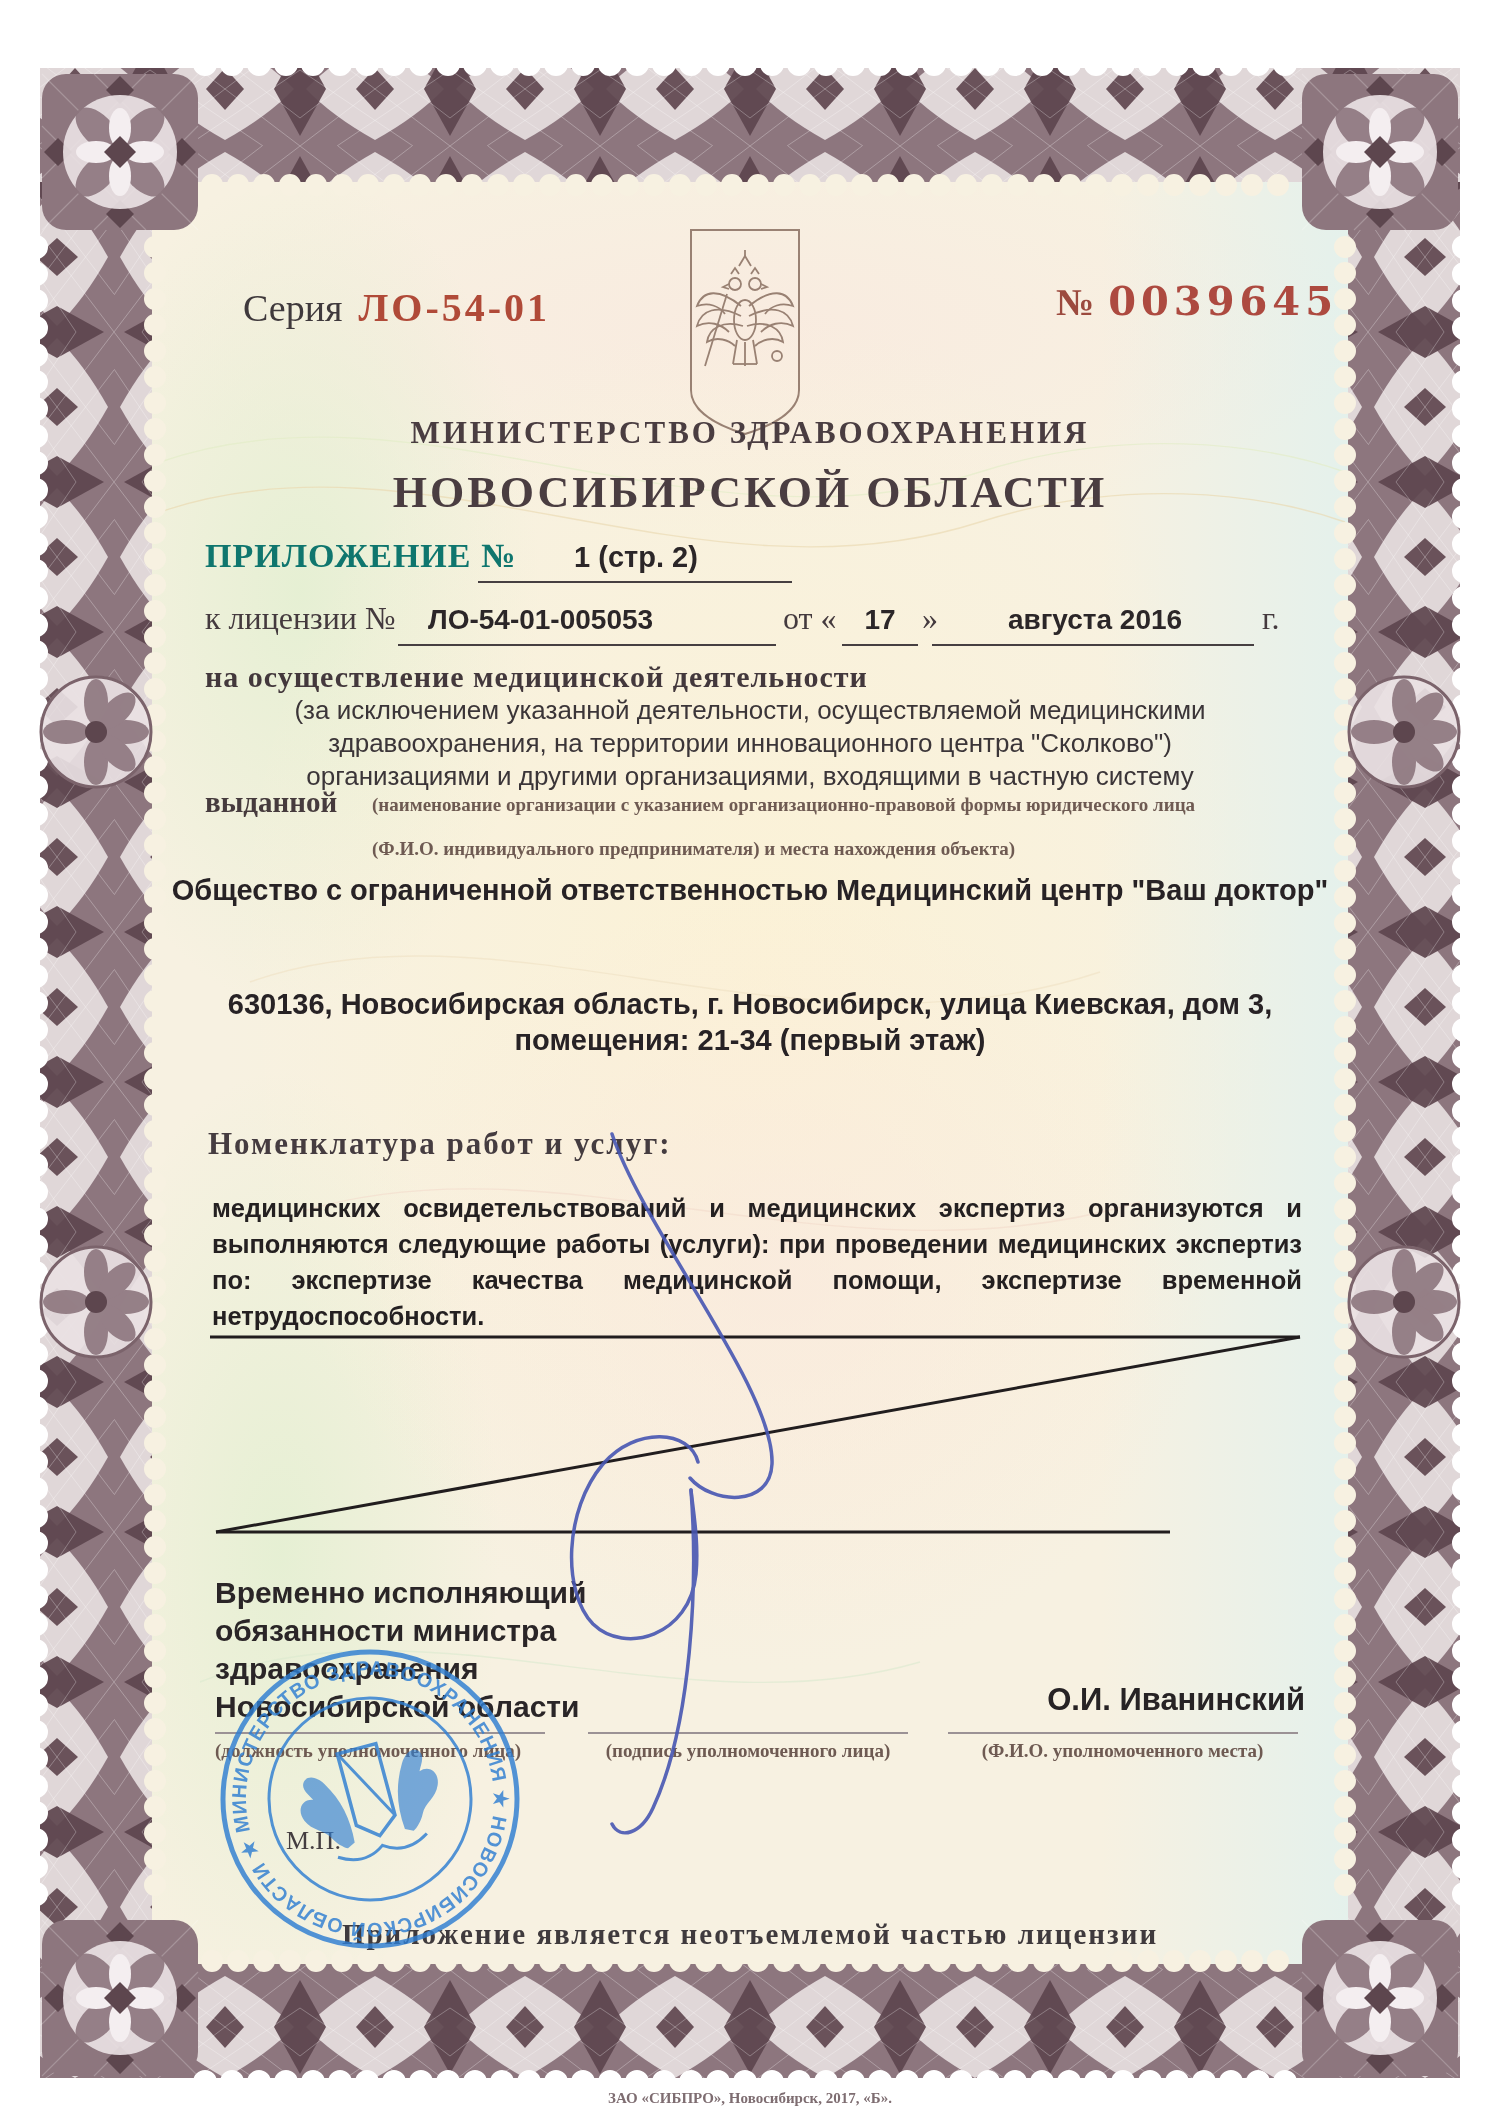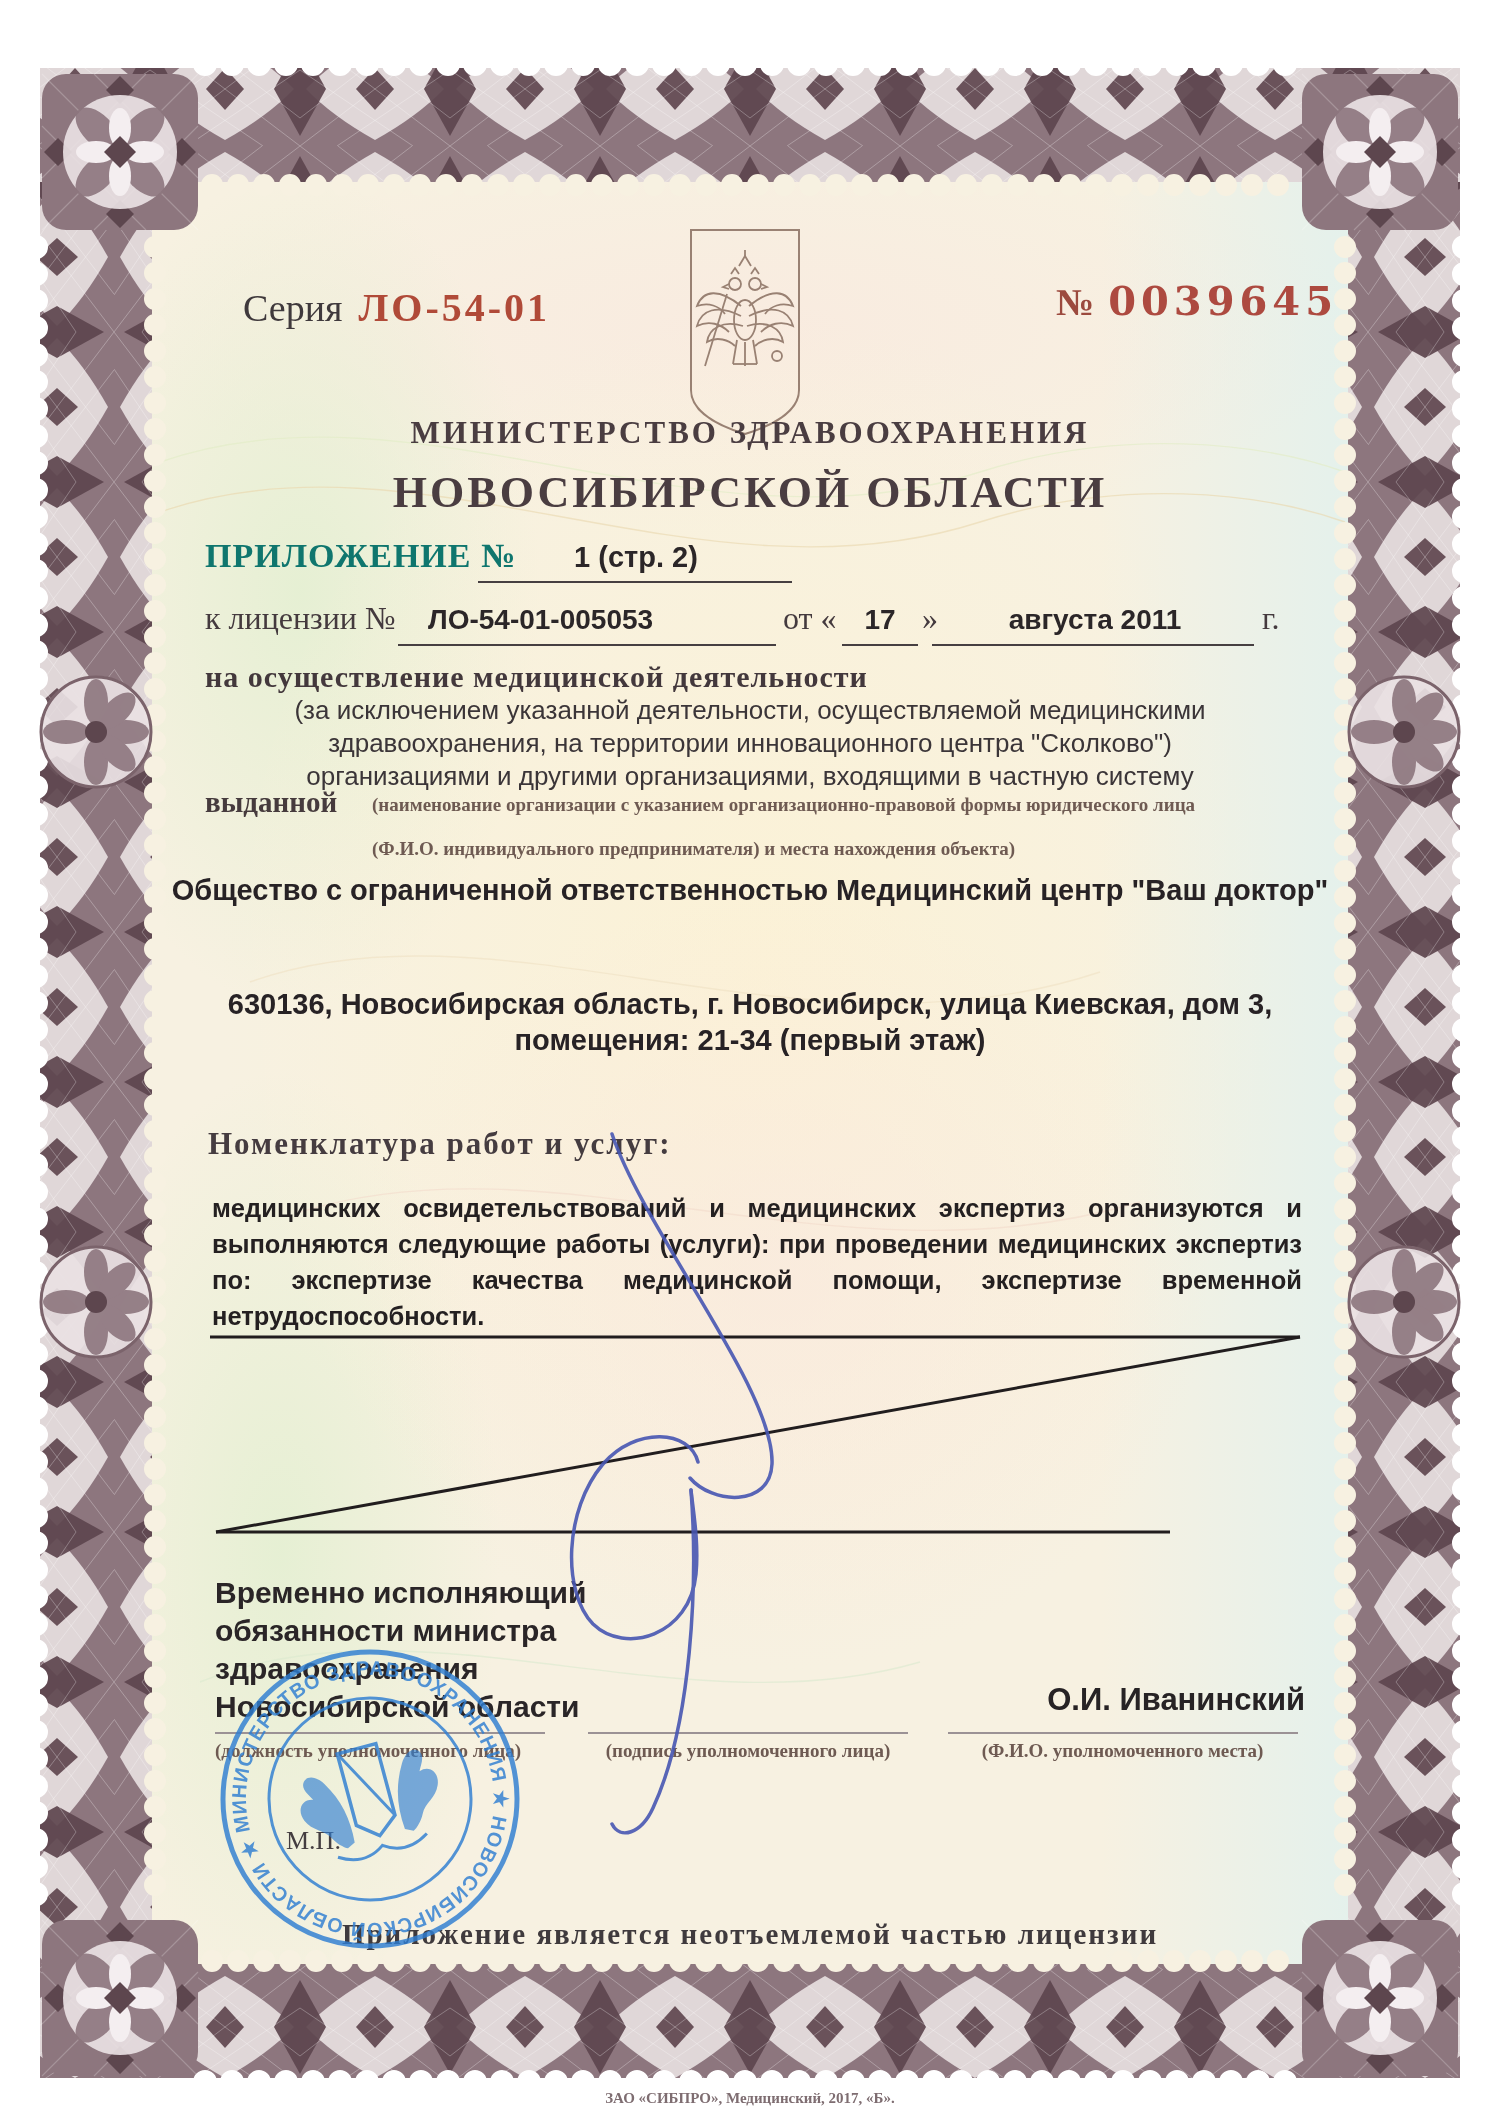--- a/index.html
+++ b/index.html
@@ -182,21 +182,21 @@
   <div class="abs uline" style="left:478px;top:549px;width:314px;z-index:10;"></div>
 
   <div class="abs ser nw" style="left:205px;top:568px;font-size:32px;color:#443a3e;z-index:10;">к лицензии №</div>
   <div class="abs san b nw" style="left:428px;top:572px;font-size:28px;color:#2b2628;z-index:10;">ЛО-54-01-005053</div>
   <div class="abs uline" style="left:398px;top:612px;width:378px;z-index:10;"></div>
 
   <div class="abs ser nw" style="left:783px;top:568px;font-size:32px;color:#443a3e;z-index:10;">от «</div>
   <div class="abs ctr san b nw" style="left:842px;top:572px;width:76px;font-size:28px;color:#2b2628;z-index:10;">17</div>
   <div class="abs uline" style="left:842px;top:612px;width:76px;z-index:10;"></div>
   <div class="abs ser nw" style="left:922px;top:568px;font-size:32px;color:#443a3e;z-index:10;">»</div>
-  <div class="abs ctr san b nw" style="left:940px;top:572px;width:310px;font-size:28px;color:#2b2628;z-index:10;">августа 2011</div>
+  <div class="abs ctr san b nw" style="left:940px;top:572px;width:310px;font-size:28px;color:#2b2628;z-index:10;">августа 2016</div>
   <div class="abs uline" style="left:932px;top:612px;width:322px;z-index:10;"></div>
   <div class="abs ser nw" style="left:1262px;top:568px;font-size:32px;color:#443a3e;z-index:10;">г.</div>
 
   <div class="abs ser b nw" style="left:205px;top:628px;font-size:30px;letter-spacing:1px;color:#43383c;z-index:10;">на осуществление медицинской деятельности</div>
 
   <div class="abs ctr san" style="left:170px;top:662px;width:1160px;font-size:26px;line-height:33px;color:#3b3538;z-index:10;">
     <div class="nw">(за исключением указанной деятельности, осуществляемой медицинскими</div>
     <div class="nw">здравоохранения, на территории инновационного центра "Сколково")</div>
     <div class="nw">организациями и другими организациями, входящими в частную систему</div>
   </div>
@@ -233,21 +233,21 @@
   <div class="abs ser b fine nw" style="left:215px;top:1708px;font-size:19px;z-index:10;">(должность уполномоченного лица)</div>
   <div class="abs ctr ser b fine nw" style="left:573px;top:1708px;width:350px;font-size:19px;z-index:10;">(подпись уполномоченного лица)</div>
   <div class="abs ctr ser b fine nw" style="left:935px;top:1708px;width:375px;font-size:19px;z-index:10;">(Ф.И.О. уполномоченного места)</div>
 
   <div class="abs san b nw" style="left:940px;top:1650px;width:365px;text-align:right;font-size:31px;color:#272325;z-index:10;">О.И. Иванинский</div>
 
   <div class="abs ser nw" style="left:286px;top:1794px;font-size:26px;color:#443d40;z-index:10;">М.П.</div>
 
   <div class="abs ctr ser b nw" style="left:150px;top:1886px;width:1200px;font-size:29px;letter-spacing:2px;color:#3f3a3d;z-index:10;">Приложение является неотъемлемой частью лицензии</div>
 
-  <div class="abs ctr ser b nw" style="left:0;top:2058px;width:1500px;font-size:15px;color:#7e6d71;z-index:10;">ЗАО «СИБПРО», Медицинский, 2017, «Б».</div>
+  <div class="abs ctr ser b nw" style="left:0;top:2058px;width:1500px;font-size:15px;color:#7e6d71;z-index:10;">ЗАО «СИБПРО», Новосибирск, 2017, «Б».</div>
 
   <svg class="abs" style="left:205px;top:1602px;z-index:20;opacity:0.82;" width="330" height="330" viewBox="0 0 330 330">
     <g transform="rotate(-15 165 165)" stroke="#2e7ed2" fill="none">
       <circle cx="165" cy="165" r="147" stroke-width="5"></circle>
       <circle cx="165" cy="165" r="101" stroke-width="3"></circle>
       <path id="ringPath" d="M 41,165 A 124,124 0 1 1 289,165 A 124,124 0 1 1 41,165" stroke="none"></path>
       <text font-family="Liberation Sans, sans-serif" font-size="20" font-weight="bold" fill="#2e7ed2" stroke="none" letter-spacing="1">
         <textPath href="#ringPath" textLength="772" lengthAdjust="spacingAndGlyphs">МИНИСТЕРСТВО ЗДРАВООХРАНЕНИЯ ★ НОВОСИБИРСКОЙ ОБЛАСТИ ★</textPath>
       </text>
       <g transform="translate(165,165)">

